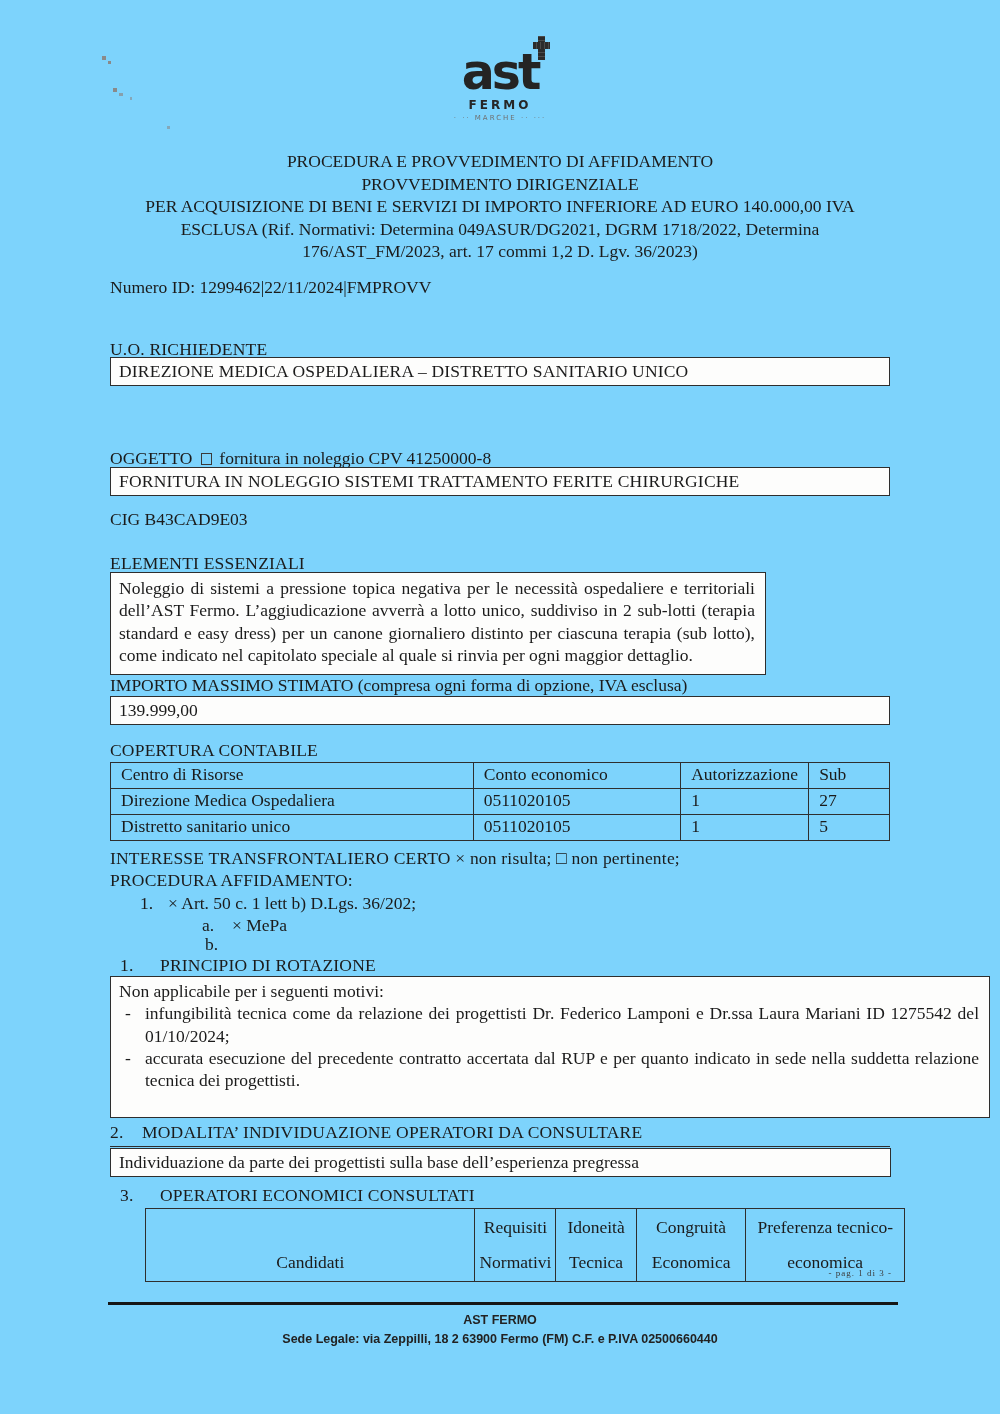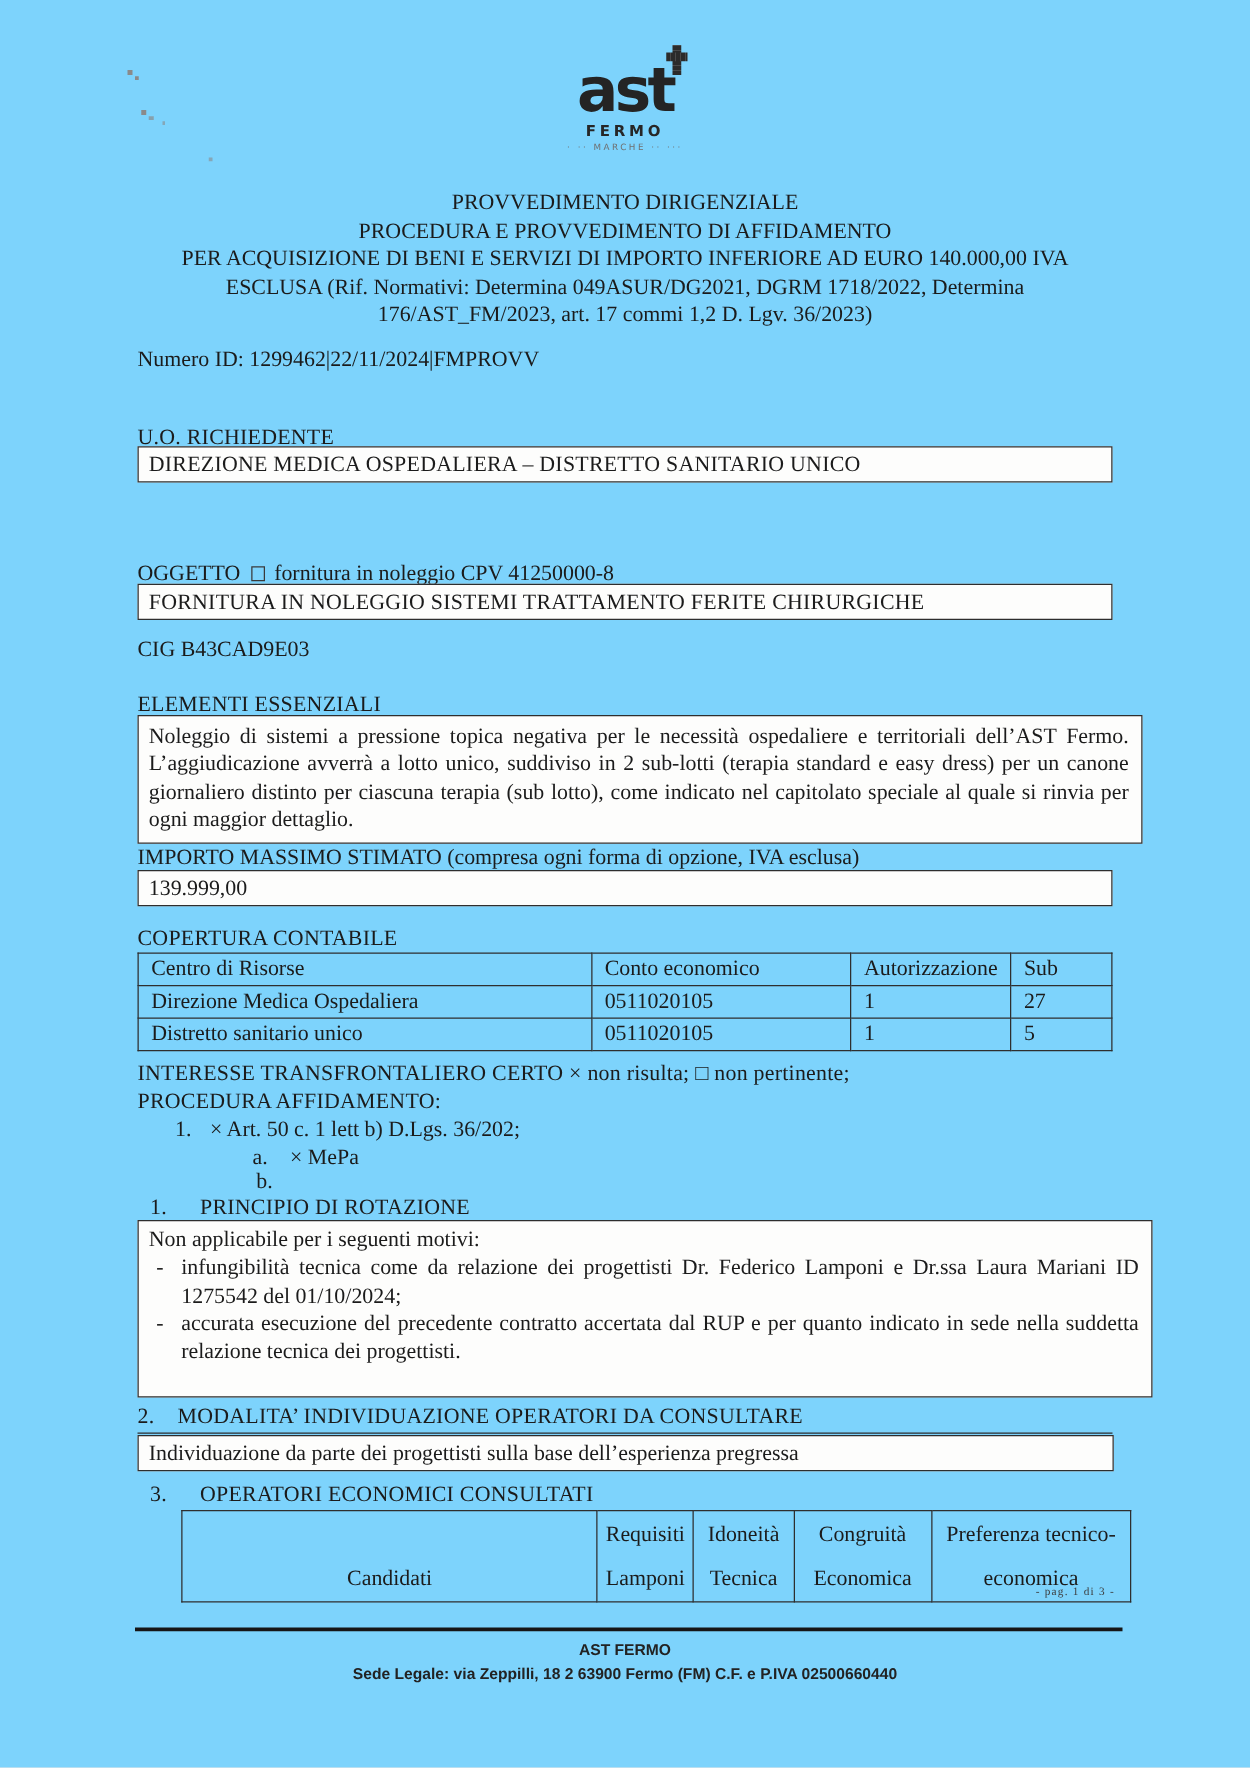--- a/index.html
+++ b/index.html
@@ -74,21 +74,21 @@
   .oggetto-line { position:absolute; top:447px; }
   .checkbox {
     display:inline-block; width:11px; height:12px;
     border:1.6px solid #3a3a3a; margin:0 7px 0 9px; vertical-align:-1px;
   }
   .oggetto-box { position:absolute; top:467px; width:780px; }
 
   .cig-line { position:absolute; top:508px; }
 
   .elementi-label { position:absolute; top:552px; }
-  .elementi-box { position:absolute; top:572px; width:804px; padding:4px 10px 8px 8px; }
+  .elementi-box { position:absolute; top:572px; width:656px; padding:4px 10px 8px 8px; }
   .elementi-box .t { text-align:justify; line-height:22.3px; }
 
   .importo-label { position:absolute; top:674px; }
   .importo-box { position:absolute; top:696px; width:780px; }
 
   .copertura-label { position:absolute; top:739px; }
   table.cop {
     position:absolute; top:762px; left:0; width:780px;
     border-collapse:collapse; font-size:17.5px;
   }
@@ -100,21 +100,21 @@
 
   .interesse-line { position:absolute; top:847px; }
   .procedura-label { position:absolute; top:869px; }
   .li1   { position:absolute; top:892px; left:30px; }
   .li1 .num { display:inline-block; width:28px; }
   .li1a  { position:absolute; top:914px; left:92px; }
   .li1a .num { display:inline-block; width:30px; }
   .li1b  { position:absolute; top:933px; left:95px; }
   .rot-head { position:absolute; top:954px; }
   .rot-head .num { display:inline-block; width:50px; padding-left:10px; }
-  .rot-box { position:absolute; top:976px; width:812px; padding:3px 10px 26px 8px; }
+  .rot-box { position:absolute; top:976px; width:880px; padding:3px 10px 26px 8px; }
   .rot-box .intro { line-height:22.3px; }
   .dash-item { position:relative; padding-left:26px; text-align:justify; line-height:22.3px; }
   .dash-item .dash { position:absolute; left:6px; }
 
   .mod-head { position:absolute; top:1121px; width:780px;
               border-bottom:1.8px solid #2e2e2e; padding-bottom:3px; }
   .mod-head .num { display:inline-block; width:32px; }
   .mod-box { position:absolute; top:1148px; width:781px; }
 
   .op-head { position:absolute; top:1184px; left:10px; }
@@ -163,22 +163,22 @@
       <span class="logo-cross">
         <span class="v"></span>
           <span class="h"></span>
       </span>
     </span>
     <div class="logo-fermo">FERMO</div>
     <div class="logo-tagline">· ··  MARCHE ··  ···</div>
   </div>
 
   <div class="title-block">
+    <div>PROCEDURA E PROVVEDIMENTO DI AFFIDAMENTO</div>
     <div>PROVVEDIMENTO DIRIGENZIALE</div>
-    <div>PROCEDURA E PROVVEDIMENTO DI AFFIDAMENTO</div>
     <div>PER ACQUISIZIONE DI BENI E SERVIZI DI IMPORTO INFERIORE AD EURO 140.000,00 IVA</div>
     <div>ESCLUSA (Rif. Normativi: Determina 049ASUR/DG2021, DGRM 1718/2022, Determina</div>
     <div>176/AST_FM/2023, art. 17 commi 1,2 D. Lgv. 36/2023)</div>
   </div>
 
   <div class="content">
     <div class="ref-block t">
       <div>Numero ID: 1299462|22/11/2024|FMPROVV</div>
     </div>
 
@@ -261,21 +261,21 @@
         <tr>
           <td class="k0">
             <div class="hcell">
               <span></span>
               <span>Candidati</span>
             </div>
           </td>
           <td class="k1">
             <div class="hcell">
               <span>Requisiti</span>
-              <span>Lamponi</span>
+              <span>Normativi</span>
             </div>
           </td>
           <td class="k2">
             <div class="hcell">
               <span>Idoneità</span>
               <span>Tecnica</span>
             </div>
           </td>
           <td class="k3">
             <div class="hcell">

